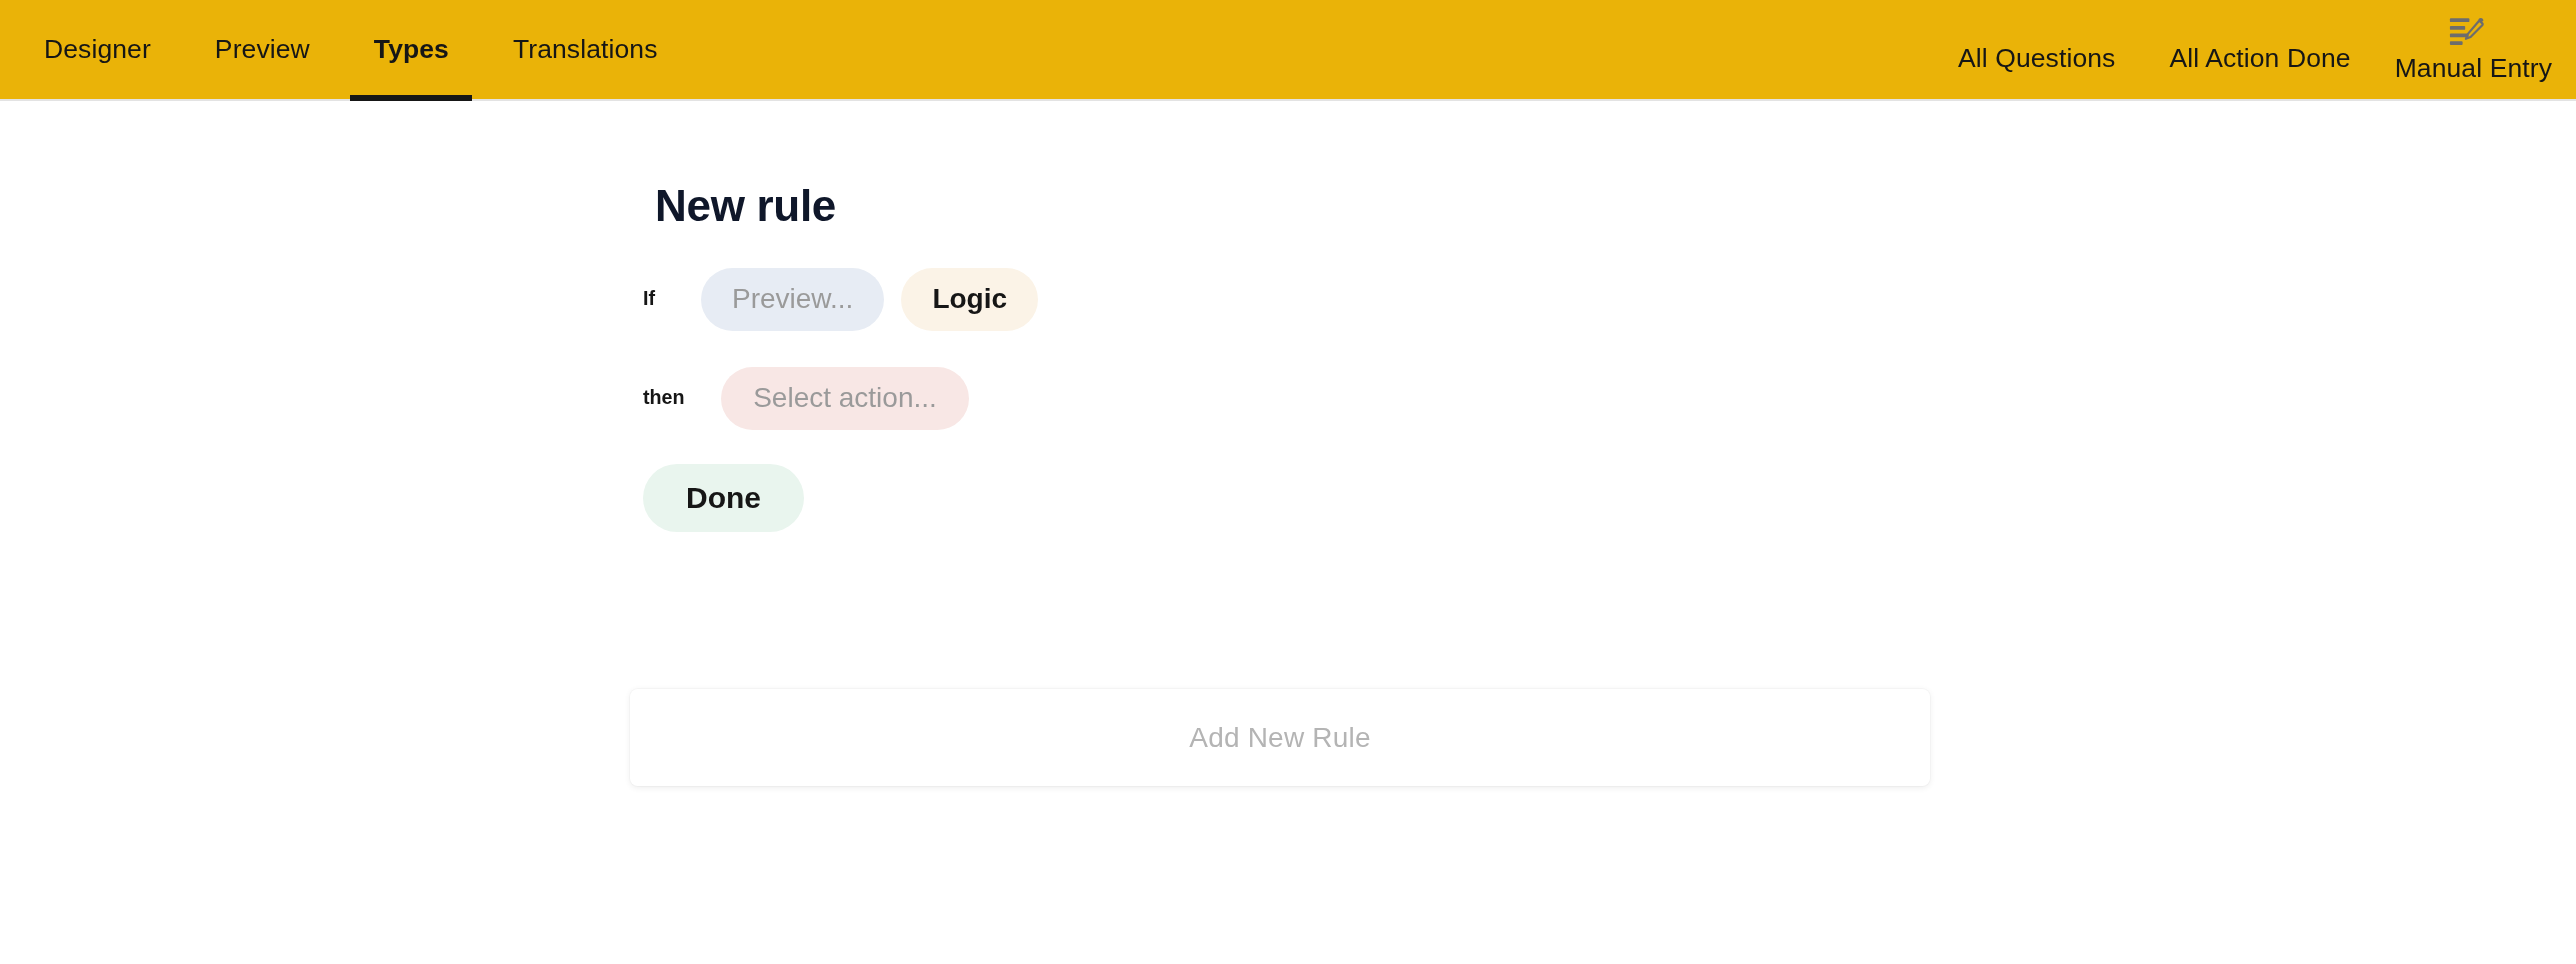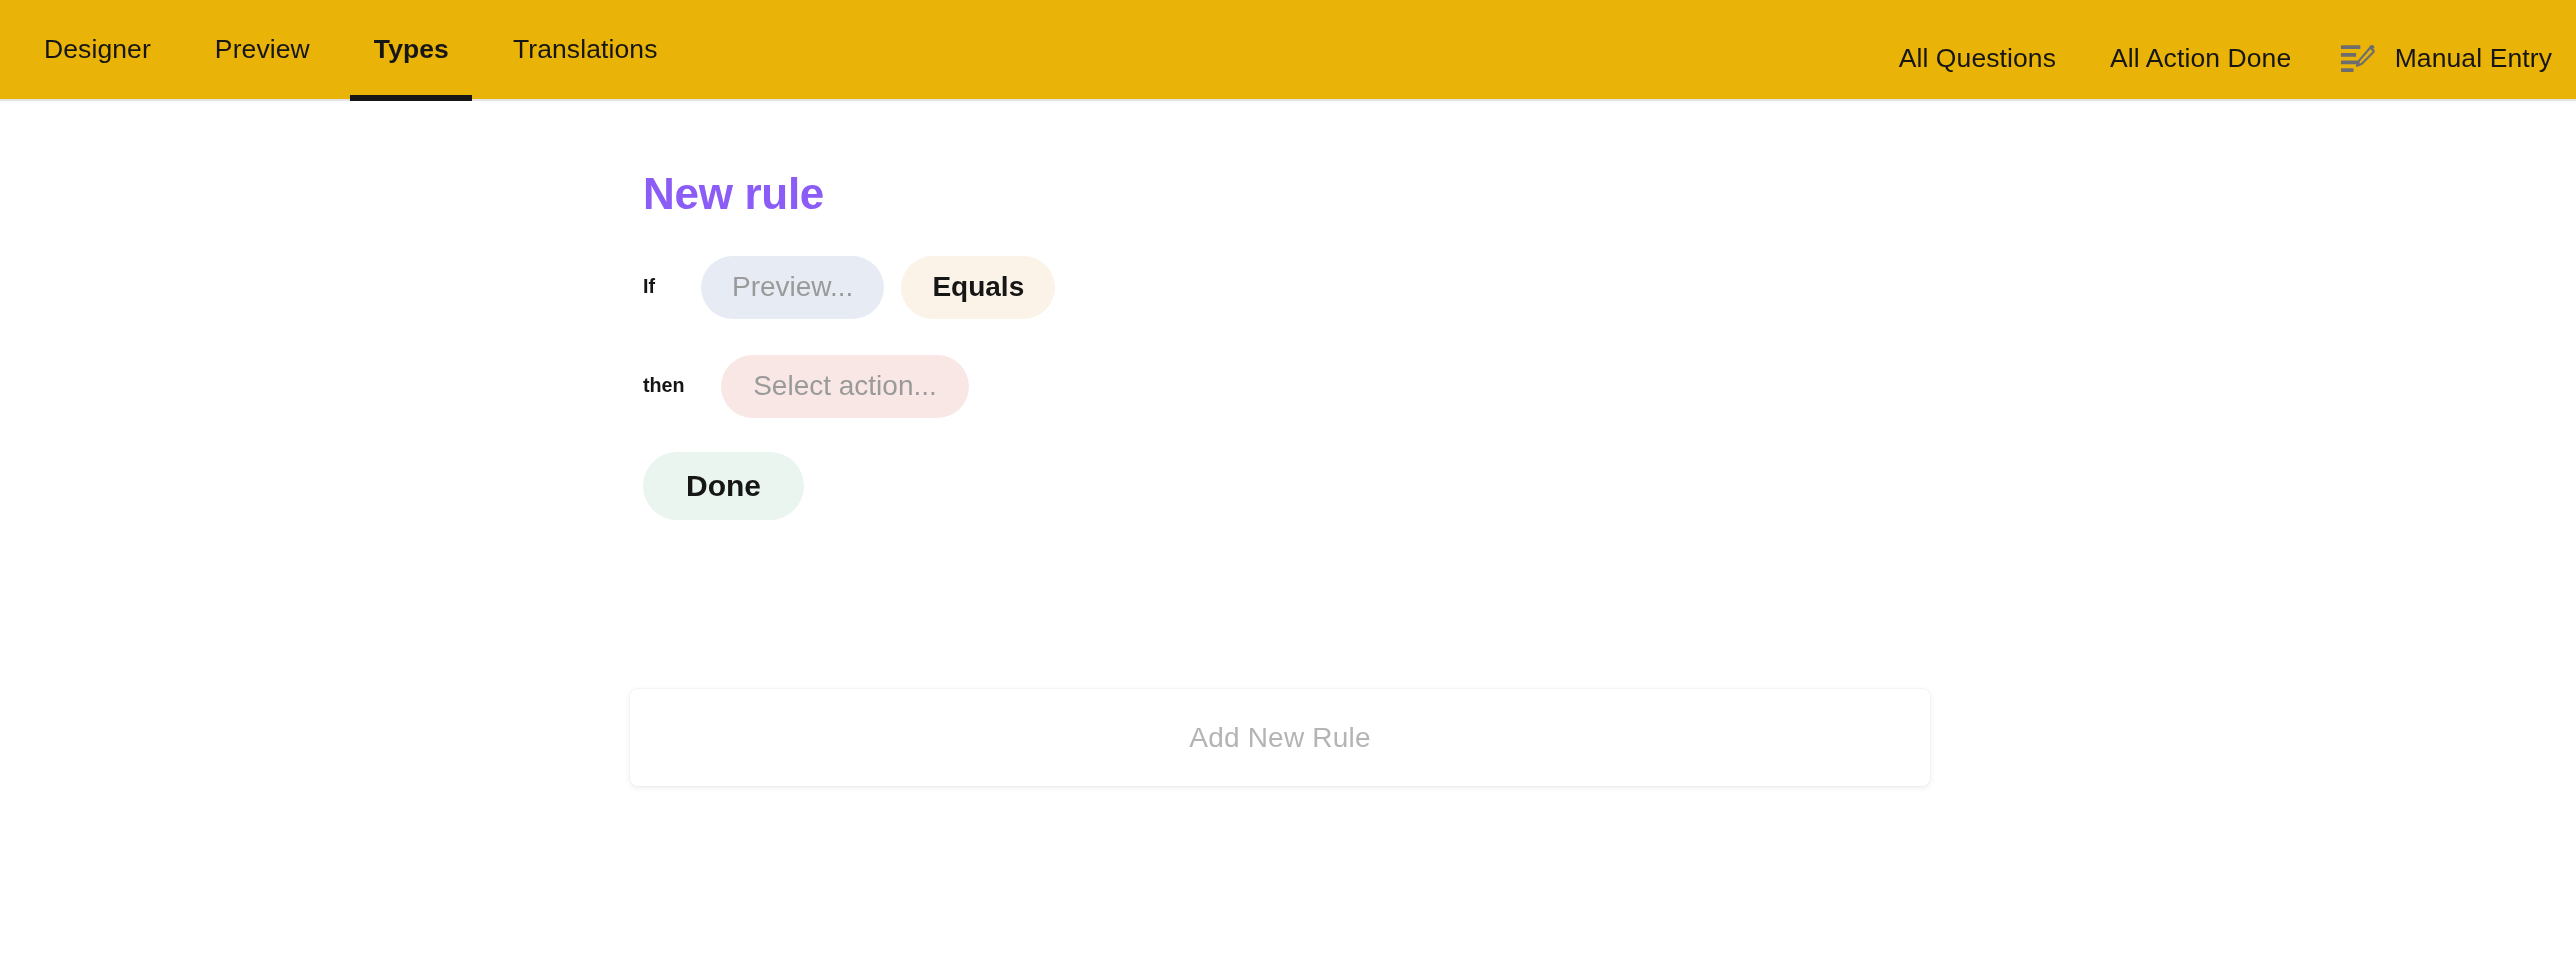--- a/index.html
+++ b/index.html
@@ -86,20 +86,21 @@
     color: #161616;
     letter-spacing: 0.1px;
     cursor: pointer;
     white-space: nowrap;
     user-select: none;
   }
 
   .rtab.with-icon {
     padding-left: 17px;
     padding-right: 0;
+    flex-direction: column;
   }
 
   .manual-icon {
     display: inline-flex;
     align-items: center;
     justify-content: center;
     width: 44px;
     height: 44px;
     margin-right: 15.4px;
     flex: none;
@@ -118,23 +119,23 @@
   .rule-editor {
     position: absolute;
     left: 643px;
     top: 68px;
     width: 1367px;
   }
 
   .rule-title {
     font-size: 44px;
     font-weight: 700;
-    color: #8b5cf6;
+    color: #0f172a;
     line-height: 1.15;
-    margin: 0;
+    margin: 12px;
     letter-spacing: -0.3px;
   }
 
   .cond-row {
     display: flex;
     align-items: center;
     margin-top: 36px;
   }
 
   .row-label {
@@ -279,21 +280,21 @@
 
   <div class="main">
 
     <div class="rule-editor">
 
       <h1 class="rule-title">New rule</h1>
 
       <div class="cond-row">
         <span class="row-label if-label">If</span>
         <button class="pill pill-question">Preview...</button>
-        <button class="pill pill-operator">Equals</button>
+        <button class="pill pill-operator">Logic</button>
       </div>
 
       <div class="cond-row">
         <span class="row-label then-label">then</span>
         <button class="pill pill-action">Select action...</button>
       </div>
 
       <div class="done-row">
         <button class="done-button">Done</button>
       </div>

